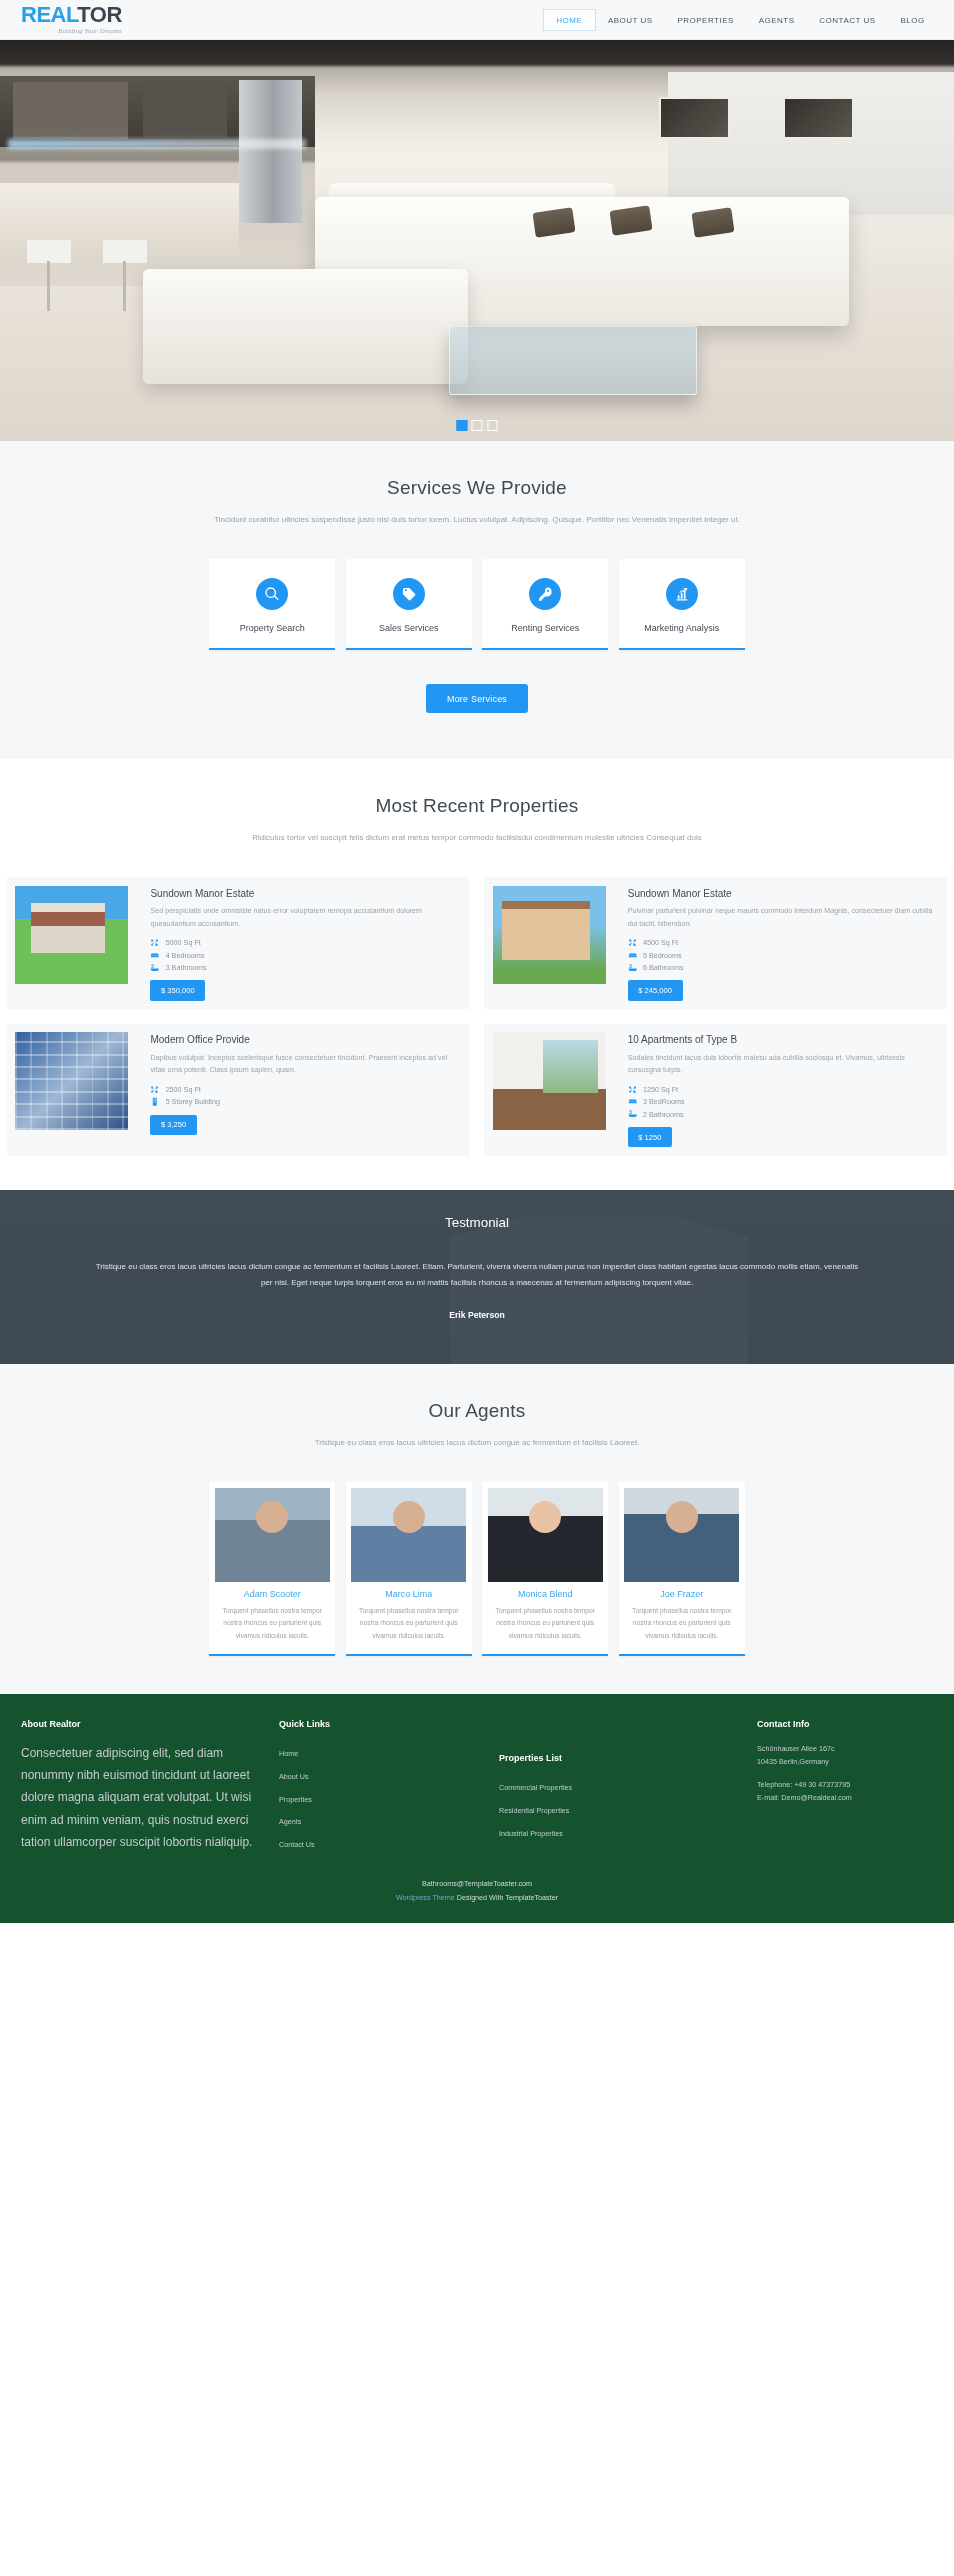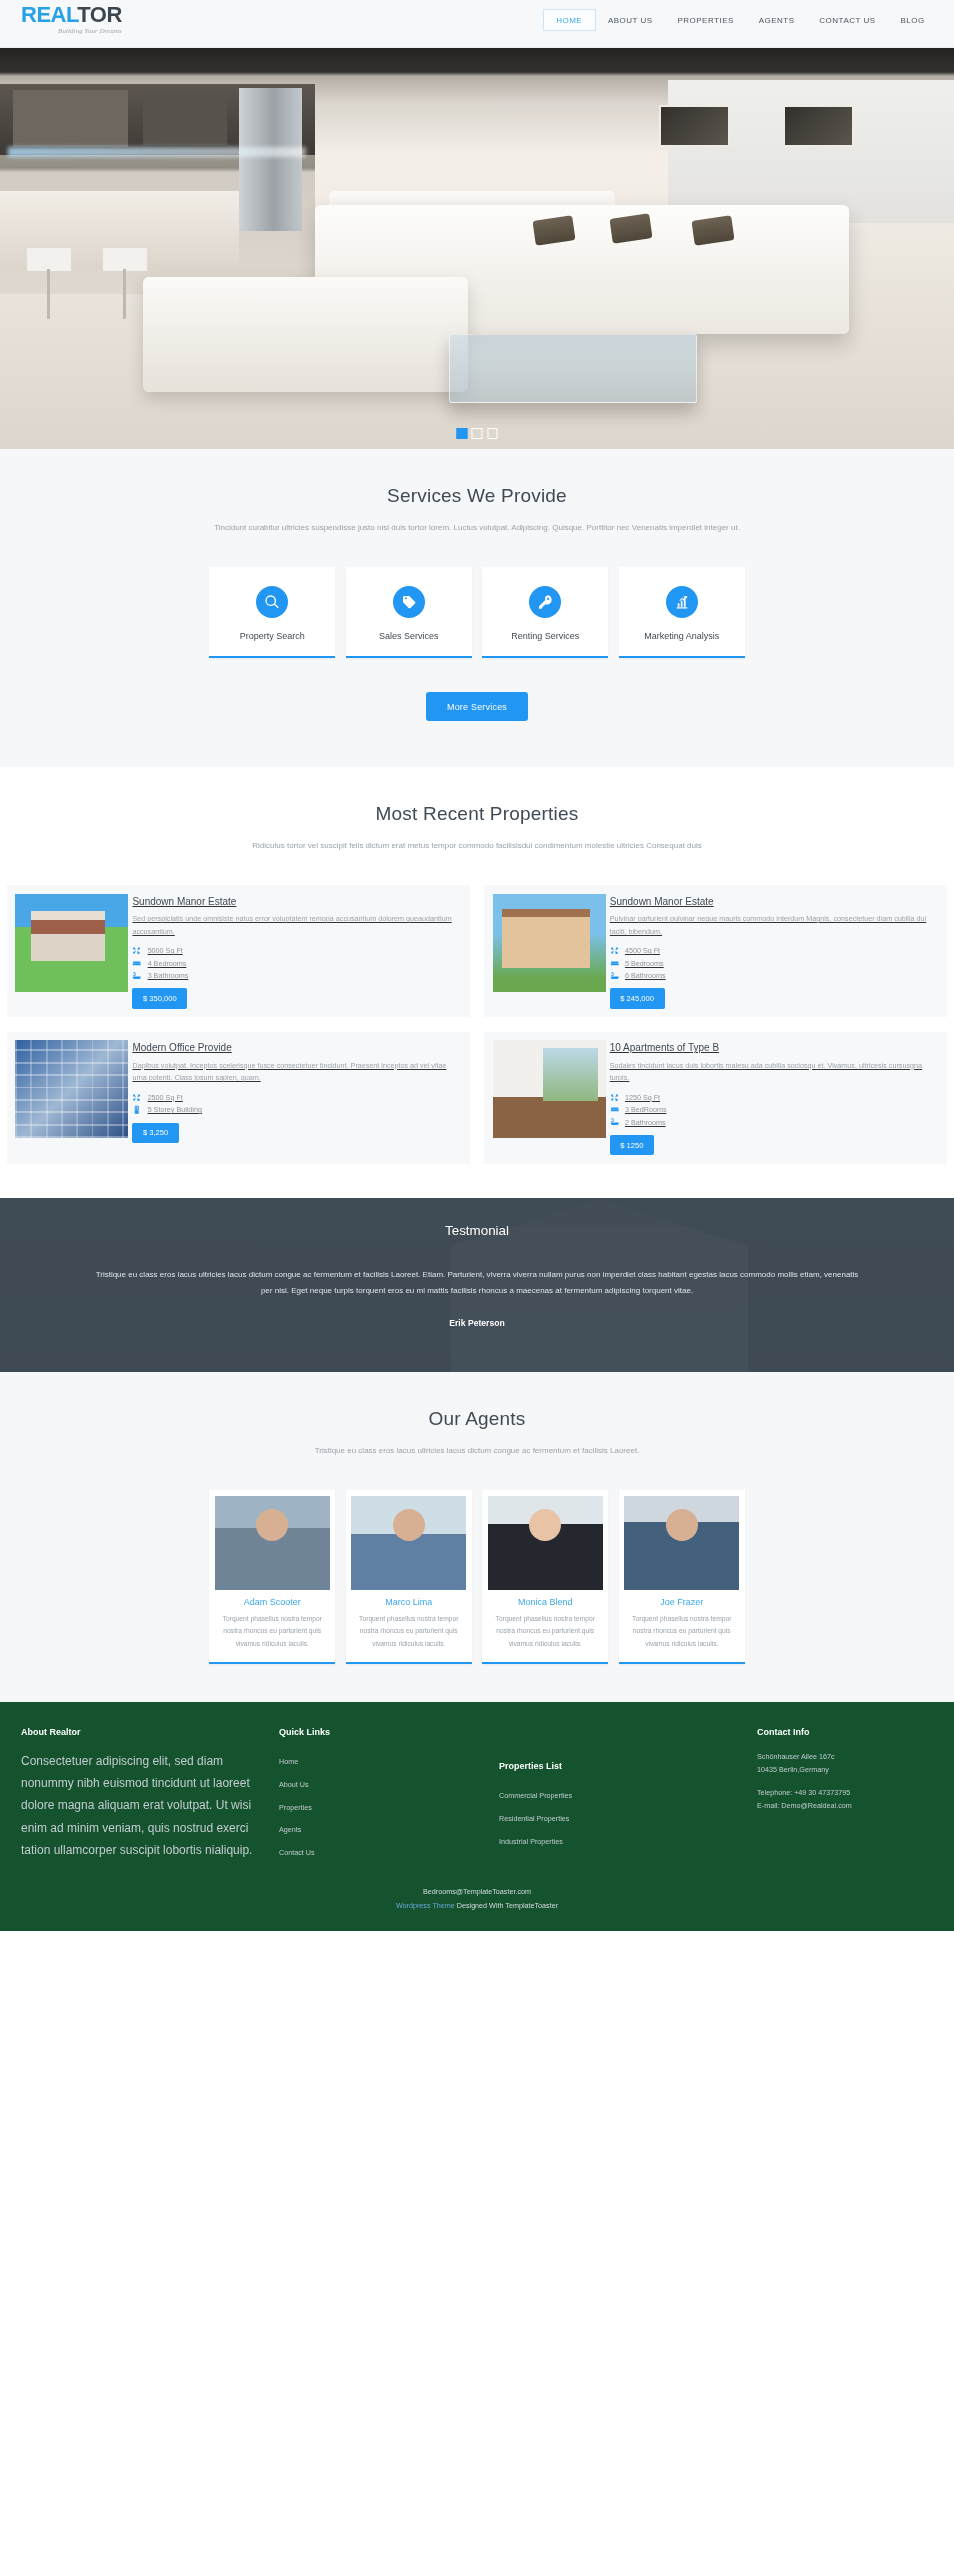--- a/index.html
+++ b/index.html
@@ -7,21 +7,21 @@
   body {
     font-family:"Liberation Sans", sans-serif;
     background:#ffffff;
     color:#333;
     -webkit-font-smoothing:antialiased;
   }
   .page { width:954px; margin:0 auto; position:relative; }
 
   
   .header {
-    height:48px; background:#f7f8f9; width:954px;
+    height:40px; background:#f7f8f9; width:954px;
     display:flex; align-items:center; position:relative;
     border-bottom:1px solid #eceff1;
   }
   .logo-wrap { position:absolute; left:21px; top:3.8px; }
   .logo { font-size:22px; font-weight:bold; letter-spacing:-0.5px; line-height:1; }
   .logo .t1 { color:#27a0e8; }
   .logo .t2 { color:#3b4650; }
   .logo-sub {
     font-size:6.7px; color:#9aa4ad; font-style:italic;
     text-align:right; letter-spacing:0.2px; margin-top:1px;
@@ -114,21 +114,21 @@
   .more-wrap { text-align:center; margin-top:34px; }
   .btn-more {
     display:inline-block; background:#2196f3; color:#fff; font-size:9px;
     padding:9.5px 21px; border-radius:2.9px; border:none; cursor:pointer; letter-spacing:0.2px;
   }
 
   
   .props { background:#fff; padding:36px 0 34px; }
   .prop-grid { display:flex; flex-wrap:wrap; gap:14.3px; justify-content:center; margin-top:29px; }
   .prop-card {
-    width:463px; background:#f7f8f9; display:flex; padding:8.6px; gap:4px;text-decoration:underline;
+    width:463px; background:#f7f8f9; display:flex; padding:8.6px; gap:22px;
   }
   .prop-img { width:113px; height:98px; flex:0 0 113px; overflow:hidden; position:relative; }
   .pi1 { background:linear-gradient(180deg,#49a7e8 0 34%, #6fbf5a 34% 100%); }
   .pi1:after{ content:""; position:absolute; left:15.3px; top:17px; width:74px; height:50px;
     background:linear-gradient(180deg,#e8e1d3 0 18%, #9d5f4a 18% 46%, #ddd6c8 46% 100%); }
   .pi2 { background:linear-gradient(180deg,#7bc0ea 0 40%, #6aa84f 86% 100%); }
   .pi2:after{ content:""; position:absolute; left:9.5px; top:15.3px; width:88px; height:59px;
     background:linear-gradient(180deg,#a0714f 0 14%, #e3c39b 14% 100%); }
   .pi3 { background:linear-gradient(135deg,#2f5fa0,#9fb8d4 50%,#2a4e86); }
   .pi3:after{ content:""; position:absolute; inset:0;
@@ -517,19 +517,19 @@
         </div>
         <div class="ci-block">
           <div>Telephone: +49 30 47373795</div>
           <div>E-mail: Demo@Realdeal.com</div>
         </div>
       </div>
 
     </div>
 
     <div class="copy">
-      <div>Bedrooms@TemplateToaster.com</div>
+      <div>Bathrooms@TemplateToaster.com</div>
       <div><a href="#">Wordpress Theme</a><span> Designed With TemplateToaster</span></div>
     </div>
   </div>
 
 </div>
 
 
 </body></html>

